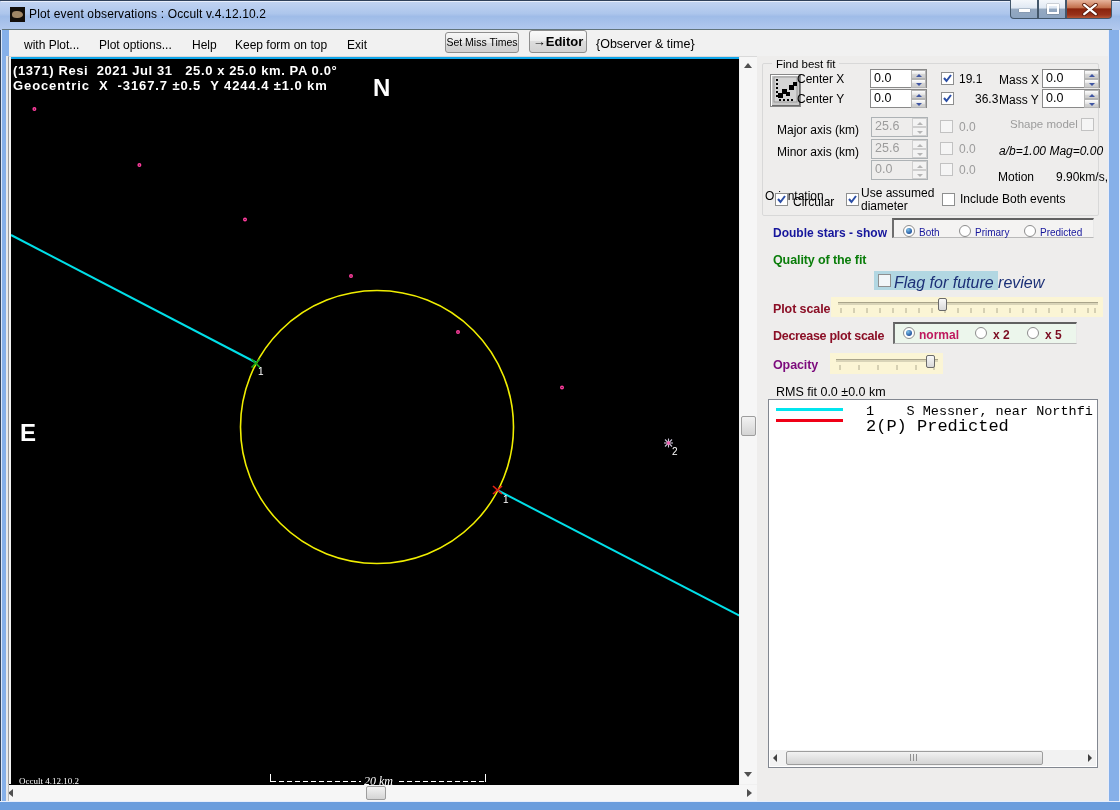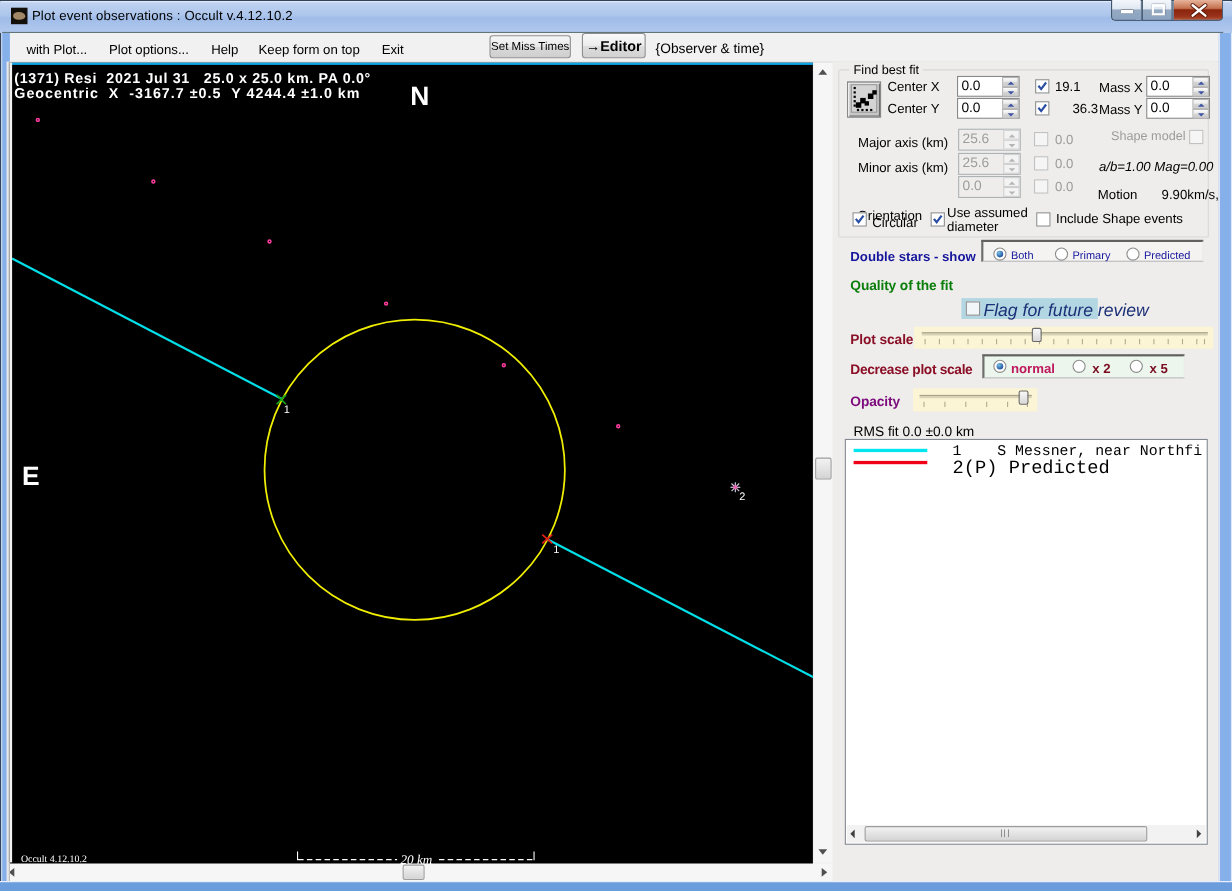--- a/index.html
+++ b/index.html
@@ -37,21 +37,21 @@
   
   #plot{position:absolute;left:9px;top:57px;width:730px;height:727px;background:#000;border-top:2px solid #0ea5e9;}
   
   #vscroll{position:absolute;left:740px;top:57px;width:17px;height:727px;background:#f6f6f6;}
   #hscroll{position:absolute;left:3px;top:785px;width:754px;height:16px;background:#f6f6f6;}
   .sb-thumb{position:absolute;background:linear-gradient(#f2f2f2,#d4d4d4);border:1px solid #9d9d9d;border-radius:2px;box-sizing:border-box;}
   .arr{position:absolute;width:0;height:0;}
   
   #panel{position:absolute;left:757px;top:56px;width:351px;height:746px;background:#eeedec;font-size:12px;}
   .lbl{position:absolute;white-space:nowrap;color:#000;}
-  .rt{text-align:center;}
+  .rt{text-align:left;}
   .ebox{position:absolute;box-sizing:border-box;background:#fff;border:1px solid #898989;font-size:12.5px;padding-left:3px;padding-top:1px;}
   .ebox.dis{background:#eeedec;border:1px solid #adb2b5;color:#9c9c9c;}
   .spin{position:absolute;width:15px;box-sizing:border-box;}
   .spin div{position:absolute;left:0;width:15px;height:9px;background:linear-gradient(#fdfdfd,#e5e5e5 50%,#d5d5d5 50%,#cbcbcb);border:1px solid #b4b4b4;box-sizing:border-box;}
   .spin .up{top:0;}
   .spin .dn{top:9px;}
   .spin i{position:absolute;left:3.5px;width:0;height:0;border-left:3.5px solid transparent;border-right:3.5px solid transparent;}
   .spin .up i{top:2.5px;border-bottom:3.5px solid #3f55a2;}
   .spin .dn i{top:2.5px;border-top:3.5px solid #3f55a2;}
   .spin.dis div{background:#f3f3f3;border-color:#cfcfcf;}
@@ -296,21 +296,21 @@
         </svg>
       </div>
     <div class="lbl" style="left:36px;top:139px;">Circular</div>
     <div class="cb" style="left:89px;top:137px;">
         <svg width="11" height="11" viewBox="0 0 11 11">
           <path d="M2 5 L4.5 8 L9 2" fill="none" stroke="#2b4ea5" stroke-width="2"></path>
         </svg>
       </div>
     <div class="lbl" style="left:104px;top:131px;line-height:13px;">Use assumed<br>diameter</div>
     <div class="cb" style="left:185px;top:137px;"></div>
-    <div class="lbl" style="left:203px;top:136px;">Include Shape events</div>
+    <div class="lbl" style="left:203px;top:136px;">Include Both events</div>
 
     <div class="lbl" style="left:16px;top:170px;font-weight:bold;font-size:12px;color:#16169c;">Double stars - show</div>
     <div style="position:absolute;left:135px;top:162px;width:202px;height:20px;background:#f4f3f2;border-top:2px solid #616161;border-left:2px solid #6e6e6e;border-right:1px solid #e8e8e8;border-bottom:1px solid #b9b9b9;box-sizing:border-box;"></div>
     <div class="radio sel" style="left:146px;top:169px;"></div>
     <div class="lbl" style="left:162px;top:171px;font-size:10px;color:#16169c;">Both</div>
     <div class="radio" style="left:202px;top:169px;"></div>
     <div class="lbl" style="left:218px;top:171px;font-size:10px;color:#16169c;">Primary</div>
     <div class="radio" style="left:267px;top:169px;"></div>
     <div class="lbl" style="left:283px;top:171px;font-size:10px;color:#16169c;">Predicted</div>
 

